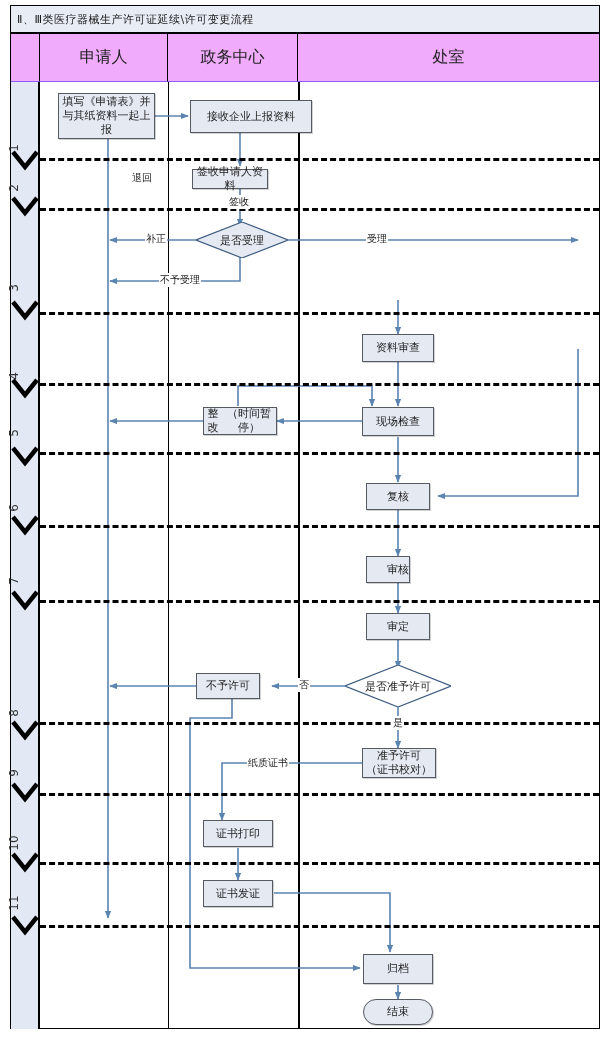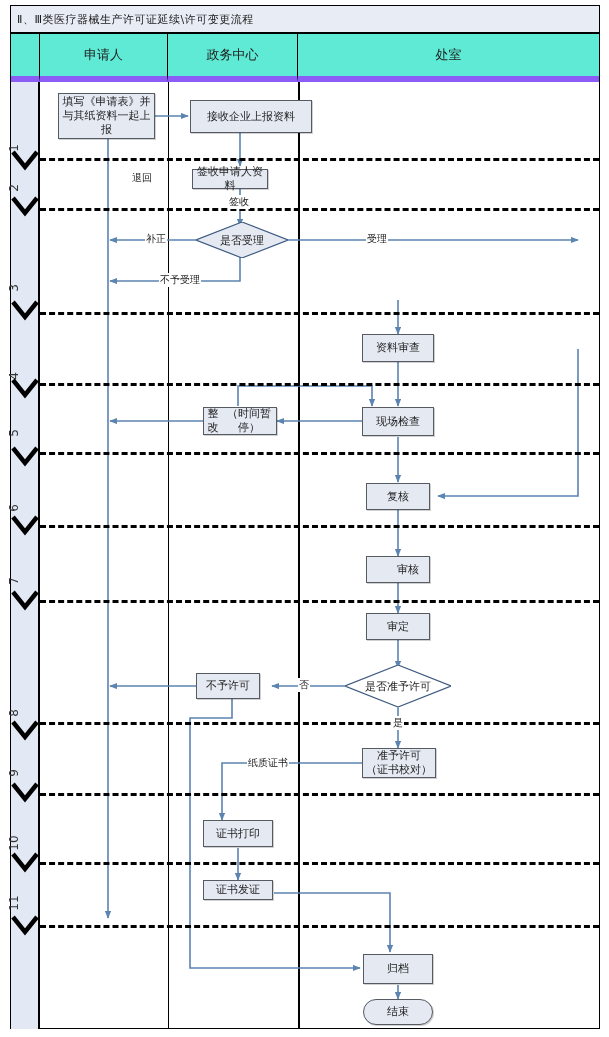--- a/index.html
+++ b/index.html
@@ -30,25 +30,25 @@
     display:flex;align-items:center;
   }
   .title-text{
     font-size:11px;color:#1a1a1a;
     padding-left:6px;letter-spacing:0.5px;
     white-space:nowrap;
   }
   
   .hdr{
     position:absolute;top:34px;height:48px;
-    background:#5eead4;
+    background:#f0abfc;
     box-sizing:border-box;
     display:flex;align-items:center;justify-content:center;
-    font-size:13px;color:#222;
-    border-bottom:6px solid #8b5cf6;
+    font-size:16px;color:#222;
+    border-bottom:1px solid #8b5cf6;
   }
   .hdr.c0{left:11px;width:29px;border-right:1px solid #000;}
   .hdr.c1{left:40px;width:128px;border-right:1px solid #000;}
   .hdr.c2{left:168px;width:130px;border-right:1px solid #000;}
   .hdr.c3{left:298px;width:301px;}
   
   .stepcol{
     position:absolute;left:11px;top:82px;
     width:29px;height:947px;
     background:#e3e9f4;
@@ -246,41 +246,41 @@
 
   <div class="node two-line" style="left:203px;top:407px;width:74px;height:28px;">
     <span>整改</span>
     <span>（时间暂停）</span>
   </div>
 
   <div class="node" style="left:362px;top:407px;width:72px;height:29px;">现场检查</div>
 
   <div class="node" style="left:366px;top:483px;width:64px;height:27px;">复核</div>
 
-  <div class="node" style="left:366px;top:556px;width:64px;height:27px;padding-left:20px;">审核</div>
+  <div class="node" style="left:366px;top:556px;width:44px;height:27px;padding-left:20px;">审核</div>
 
   <div class="node" style="left:366px;top:613px;width:64px;height:27px;">审定</div>
 
   <div class="diamond" style="left:345px;top:665px;width:106px;height:42px;">
     <svg class="dshape" viewBox="0 0 106 42" preserveAspectRatio="none">
       <polygon points="53,0 106,21 53,42 0,21" fill="#ffffff" stroke="#3d5a80" stroke-width="1.2"></polygon>
     </svg>
     <span class="dtext">是否准予许可</span>
   </div>
 
   <div class="node" style="left:196px;top:673px;width:64px;height:26px;">不予许可</div>
 
   <div class="node two-line" style="left:362px;top:748px;width:74px;height:30px;flex-direction:column;">
     <span>准予许可</span>
     <span>（证书校对）</span>
   </div>
 
   <div class="node" style="left:203px;top:820px;width:70px;height:27px;">证书打印</div>
 
-  <div class="node" style="left:203px;top:880px;width:70px;height:20px;">证书发证</div>
+  <div class="node" style="left:203px;top:880px;width:70px;height:27px;">证书发证</div>
 
   <div class="node" style="left:363px;top:954px;width:70px;height:30px;">归档</div>
 
   <div class="node oval" style="left:363px;top:999px;width:70px;height:26px;">结束</div>
 
   <div class="elabel" style="left:131px;top:171px;">退回</div>
   <div class="elabel" style="left:228px;top:195px;">签收</div>
   <div class="elabel" style="left:145px;top:232px;">补正</div>
   <div class="elabel" style="left:366px;top:232px;">受理</div>
   <div class="elabel" style="left:159px;top:273px;">不予受理</div>

